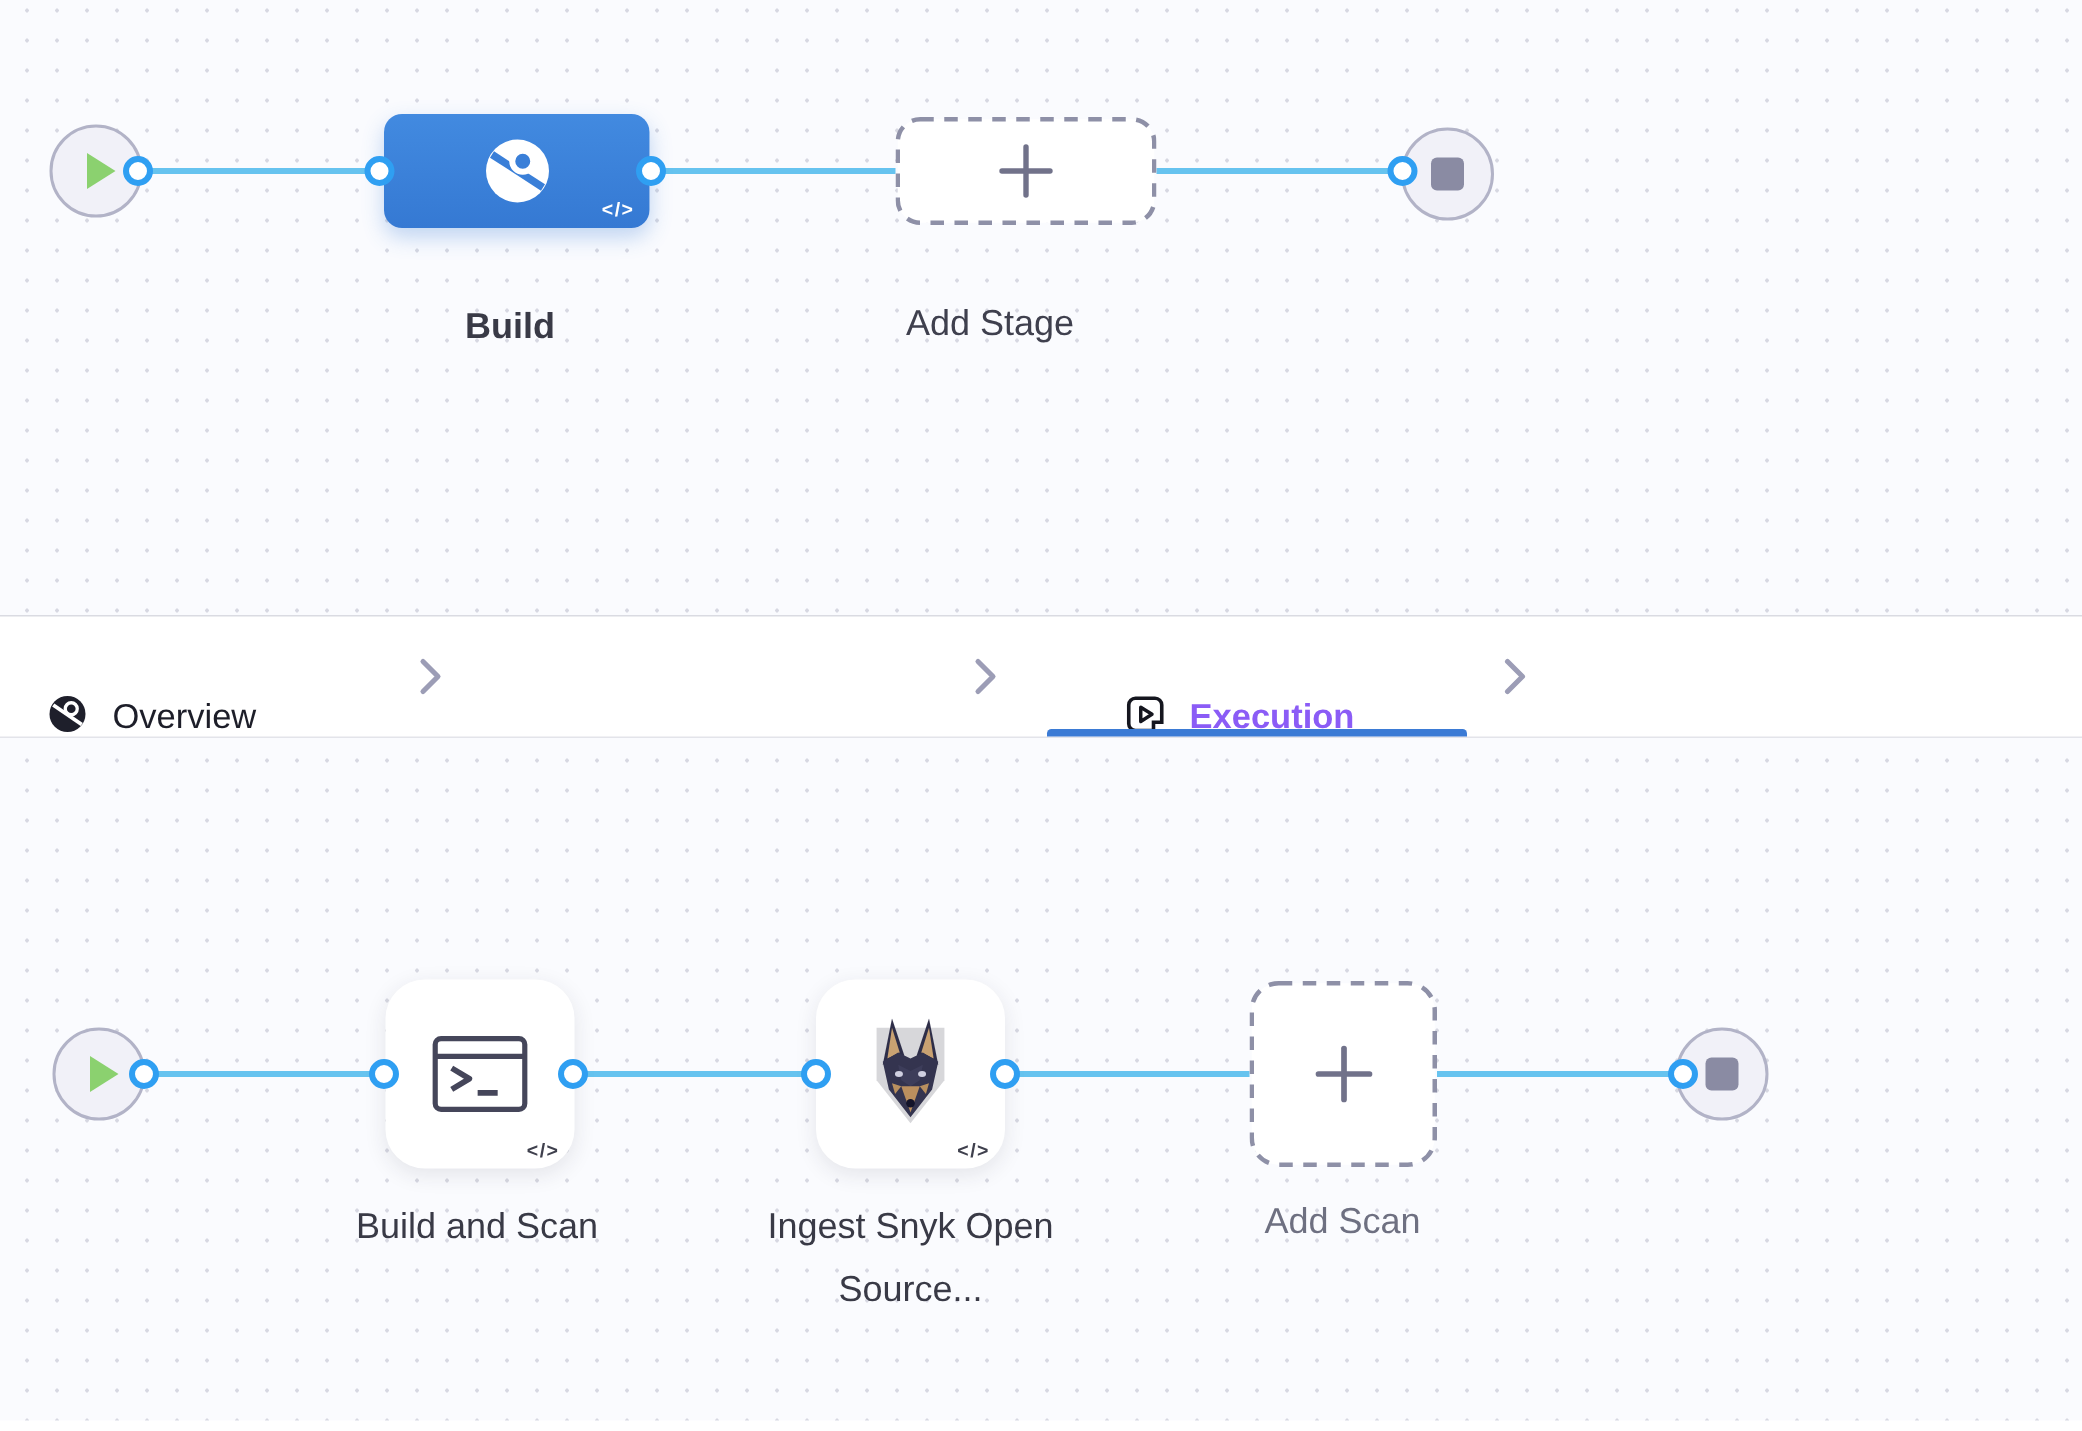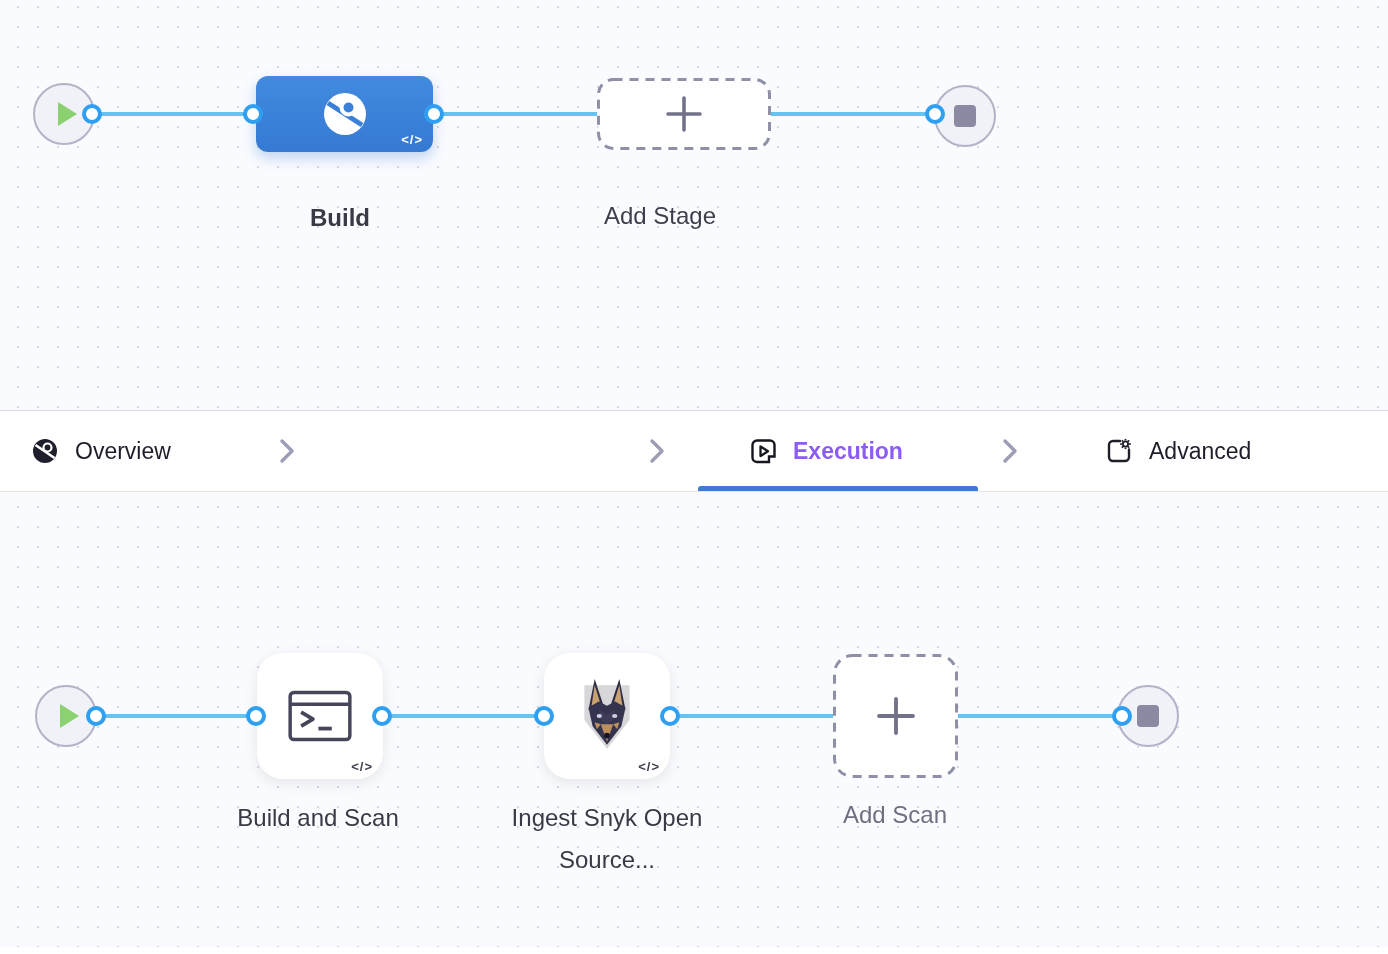--- a/index.html
+++ b/index.html
@@ -38,21 +38,21 @@
   .node-label{position:absolute;transform:translateX(-50%);white-space:nowrap;font-size:24px;line-height:42px;color:#393a46;text-align:center;}
   .node-label.ghost-stage{color:#3f404e;}
   .node-label.ghost-step{color:#6e7081;}
   .node-label.wrap{white-space:normal;width:210px;}
 
   
   .tab-bar{
     position:absolute;left:0;top:410px;width:1388px;height:82px;background:#ffffff;
     border-top:1px solid #dadbe2;border-bottom:1px solid #e3e4ea;box-sizing:border-box;
   }
-  .tab{position:absolute;top:0;height:80px;display:flex;align-items:center;gap:15px;cursor:pointer;}
+  .tab{position:absolute;top:0;height:80px;display:flex;align-items:flex-end;gap:15px;cursor:pointer;}
   .tab-label{font-size:23px;color:#1d1e29;}
   .tab-label.active{font-weight:700;color:#8b5cf6;}
   .tab-chevron{position:absolute;top:50%;transform:translateY(-50%);}
   .tab-underline{position:absolute;left:698px;bottom:0;width:280px;height:5px;background:#3b7bd5;border-radius:3px 3px 0 0;}
 </style>
 </head>
 <body>
 
 <div class="stage-canvas">
 
@@ -120,37 +120,20 @@
         <path d="M 26.5 17.5 V 20.5 H 21 V 26 H 9 A 4.5 4.5 0 0 1 4.5 21.5 V 9 A 4.5 4.5 0 0 1 9 4.5 H 22 A 4.5 4.5 0 0 1 26.5 9 V 17.5" fill="none" stroke="#15161f" stroke-width="2.4" stroke-linecap="round"></path>
         <polygon points="12.5,10.5 20,15.2 12.5,20" fill="none" stroke="#15161f" stroke-width="2.3" stroke-linejoin="round"></polygon>
       </svg>
       <span class="tab-label active">Execution</span>
     </div>
 
     <svg class="tab-chevron" style="left:1001px;" width="18" height="26" viewBox="0 0 18 26">
       <polyline points="4,3 14,13 4,23" fill="none" stroke="#9c9db6" stroke-width="3.4" stroke-linecap="round" stroke-linejoin="round"></polyline>
     </svg>
 
-    <div class="tab" style="left:1104px;">
-      <svg width="30" height="30" viewBox="0 0 30 30">
-        <path d="M 16 5 H 9 A 4 4 0 0 0 5 9 V 21 A 4 4 0 0 0 9 25 H 21 A 4 4 0 0 0 25 21 V 13.5" fill="none" stroke="#1e1f2b" stroke-width="2.4" stroke-linecap="round"></path>
-        <g stroke="#1e1f2b" stroke-width="1.8" fill="none">
-          <circle cx="21.5" cy="8" r="2.6"></circle>
-          <line x1="25.2" y1="8" x2="26.7" y2="8"></line>
-          <line x1="24.0" y1="10.5" x2="25.1" y2="11.6"></line>
-          <line x1="21.5" y1="11.6" x2="21.5" y2="13.1"></line>
-          <line x1="19.0" y1="10.5" x2="17.9" y2="11.6"></line>
-          <line x1="17.8" y1="8" x2="16.3" y2="8"></line>
-          <line x1="19.0" y1="5.5" x2="17.9" y2="4.4"></line>
-          <line x1="21.5" y1="4.4" x2="21.5" y2="2.9"></line>
-          <line x1="24.0" y1="5.5" x2="25.1" y2="4.4"></line>
-        </g>
-      </svg>
-      <span class="tab-label">Advanced</span>
-    </div>
 
     <div class="tab-underline"></div>
   </div>
 
   <div class="hline" style="left:96px;top:714px;width:160px;"></div>
   <div class="hline" style="left:382px;top:714px;width:162px;"></div>
   <div class="hline" style="left:670px;top:714px;width:163px;"></div>
   <div class="hline" style="left:958px;top:714px;width:164px;"></div>
 
   <div class="round-node" style="left:35px;top:685px;">

